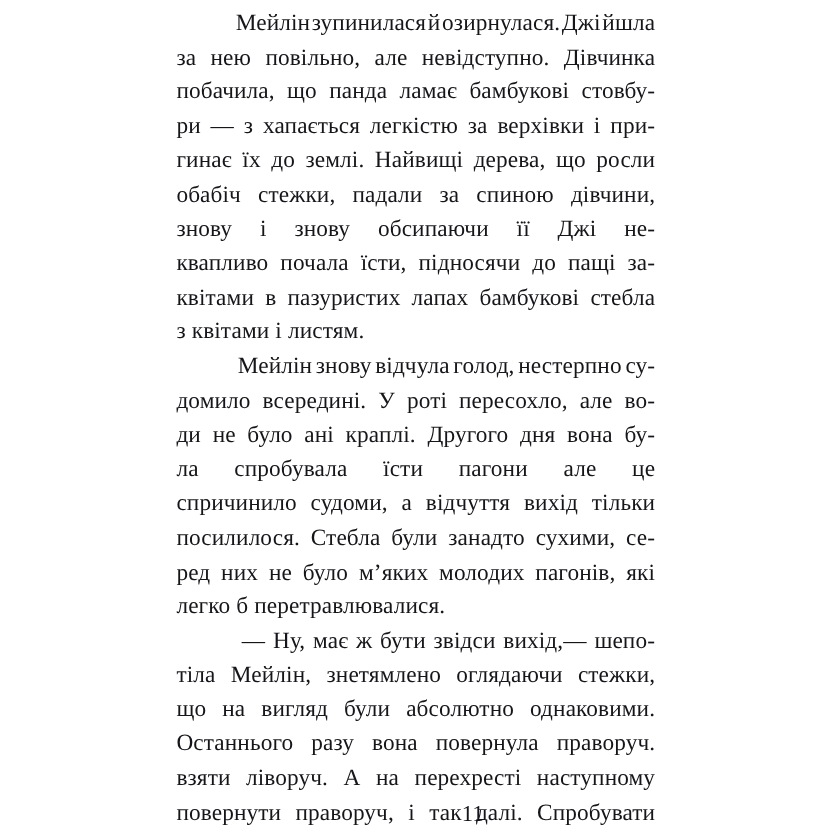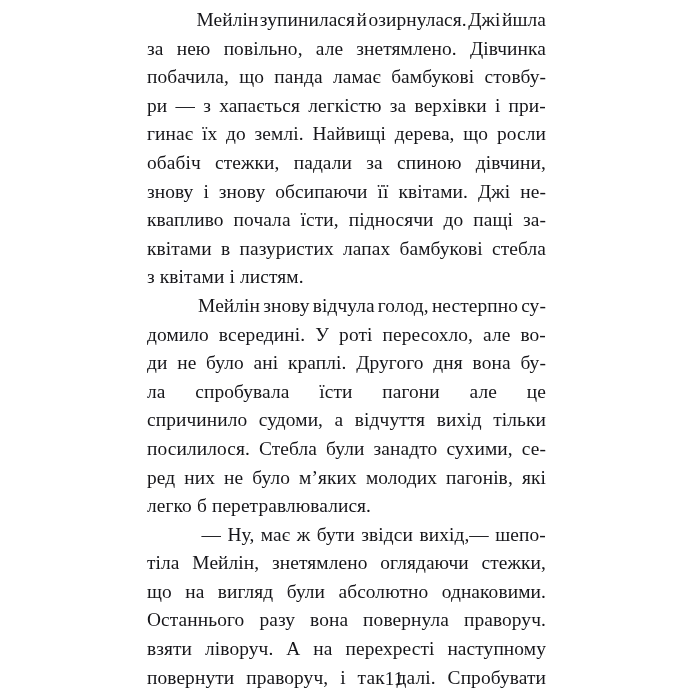--- a/index.html
+++ b/index.html
@@ -81,26 +81,26 @@
 </style>
 </head>
 <body>
 
 <div class="page">
 
   <div class="text-block" id="text-body">
 
   <div class="paragraph">
         <div class="line just"><span class="indent"></span><span class="w">Мейлін</span><span class="w">зупинилася</span><span class="w">й</span><span class="w">озирнулася.</span><span class="w">Джі</span><span class="w">йшла</span></div>
-        <div class="line just"><span class="w">за</span><span class="w">нею</span><span class="w">повільно,</span><span class="w">але</span><span class="w">знетямлено.</span><span class="w">Дівчинка</span></div>
+        <div class="line just"><span class="w">за</span><span class="w">нею</span><span class="w">повільно,</span><span class="w">але</span><span class="w">невідступно.</span><span class="w">Дівчинка</span></div>
         <div class="line just"><span class="w">побачила,</span><span class="w">що</span><span class="w">панда</span><span class="w">ламає</span><span class="w">бамбукові</span><span class="w">стовбу-</span></div>
         <div class="line just"><span class="w">ри</span><span class="w">—</span><span class="w">з</span><span class="w">хапається</span><span class="w">легкістю</span><span class="w">за</span><span class="w">верхівки</span><span class="w">і</span><span class="w">при-</span></div>
         <div class="line just"><span class="w">гинає</span><span class="w">їх</span><span class="w">до</span><span class="w">землі.</span><span class="w">Найвищі</span><span class="w">дерева,</span><span class="w">що</span><span class="w">росли</span></div>
         <div class="line just"><span class="w">обабіч</span><span class="w">стежки,</span><span class="w">падали</span><span class="w">за</span><span class="w">спиною</span><span class="w">дівчини,</span></div>
-        <div class="line just"><span class="w">знову</span><span class="w">і</span><span class="w">знову</span><span class="w">обсипаючи</span><span class="w">її</span><span class="w">квітами.</span><span class="w">Джі</span><span class="w">не-</span></div>
+        <div class="line just"><span class="w">знову</span><span class="w">і</span><span class="w">знову</span><span class="w">обсипаючи</span><span class="w">її</span><span class="w">Джі</span><span class="w">не-</span></div>
         <div class="line just"><span class="w">квапливо</span><span class="w">почала</span><span class="w">їсти,</span><span class="w">підносячи</span><span class="w">до</span><span class="w">пащі</span><span class="w">за-</span></div>
         <div class="line just"><span class="w">квітами</span><span class="w">в</span><span class="w">пазуристих</span><span class="w">лапах</span><span class="w">бамбукові</span><span class="w">стебла</span></div>
         <div class="line last"><span class="w">з</span><span class="w">квітами</span><span class="w">і</span><span class="w">листям.</span></div>
       </div>
       <div class="paragraph">
         <div class="line just"><span class="indent"></span><span class="w">Мейлін</span><span class="w">знову</span><span class="w">відчула</span><span class="w">голод,</span><span class="w">нестерпно</span><span class="w">су-</span></div>
         <div class="line just"><span class="w">домило</span><span class="w">всередині.</span><span class="w">У</span><span class="w">роті</span><span class="w">пересохло,</span><span class="w">але</span><span class="w">во-</span></div>
         <div class="line just"><span class="w">ди</span><span class="w">не</span><span class="w">було</span><span class="w">ані</span><span class="w">краплі.</span><span class="w">Другого</span><span class="w">дня</span><span class="w">вона</span><span class="w">бу-</span></div>
         <div class="line just"><span class="w">ла</span><span class="w">спробувала</span><span class="w">їсти</span><span class="w">пагони</span><span class="w">але</span><span class="w">це</span></div>
         <div class="line just"><span class="w">спричинило</span><span class="w">судоми,</span><span class="w">а</span><span class="w">відчуття</span><span class="w">вихід</span><span class="w">тільки</span></div>

